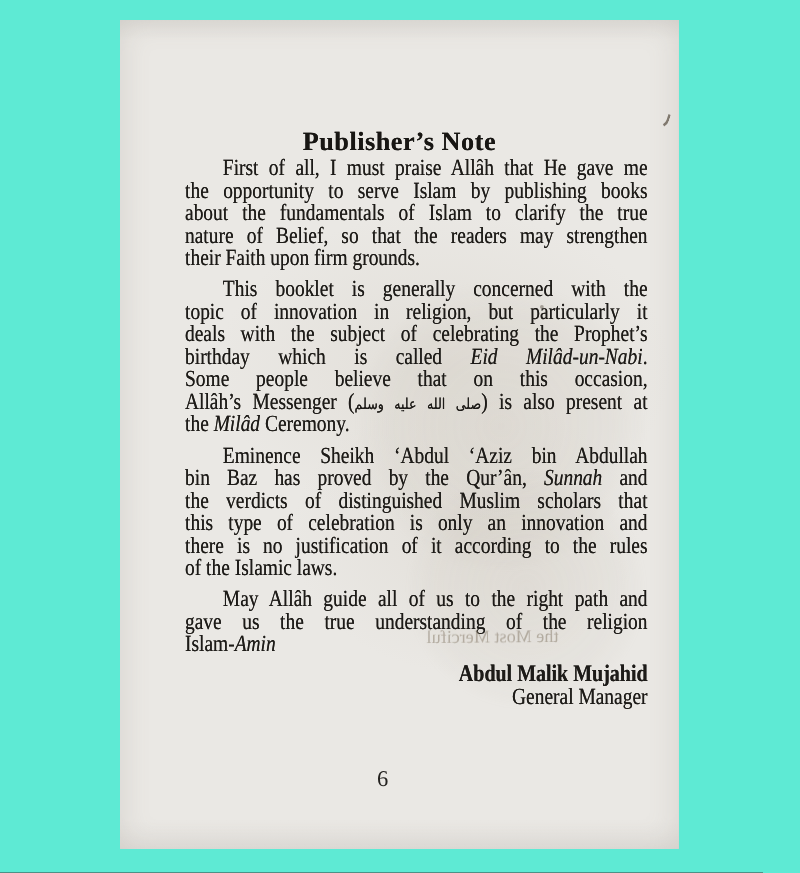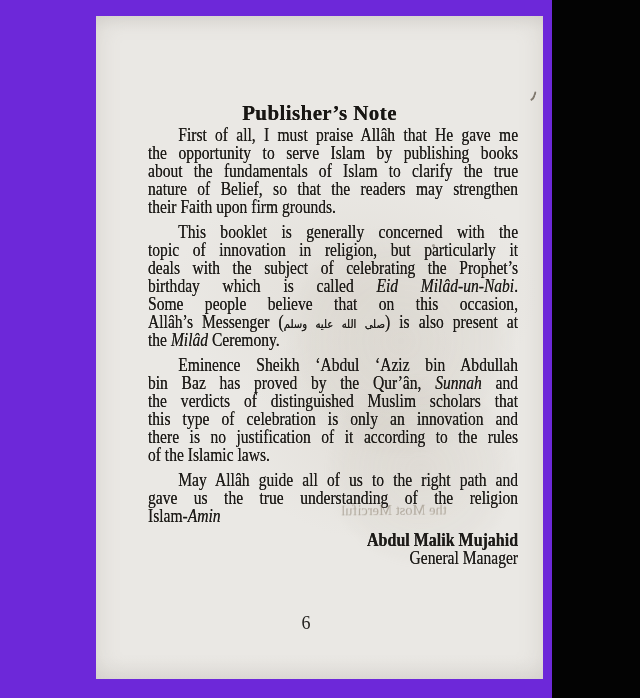--- a/index.html
+++ b/index.html
@@ -4,22 +4,22 @@
 <style>
   html, body {
     margin: 0; padding: 0;
     width: 640px; height: 698px;
     background: #030303;
     overflow: hidden;
     font-family: "Liberation Serif", serif;
   }
   .scan-bg {
     position: absolute; left: 0; top: 0;
-    width: 552px; height: 698px;
-    background: #6d28d9;
+    width: 640px; height: 698px;
+    background: #5eead4;
   }
   .book-page {
     position: absolute;
     left: 96px; top: 16px;
     width: 447px; height: 663px;
     background:
       radial-gradient(ellipse 260px 180px at 58% 42%, rgba(205,198,186,0.28), rgba(205,198,186,0) 70%),
       radial-gradient(ellipse 200px 160px at 62% 62%, rgba(200,192,180,0.22), rgba(200,192,180,0) 70%),
       linear-gradient(180deg, #e2e0dc 0px, #eae8e4 16px, #eae8e4 640px, #e4e2de 663px),
       linear-gradient(90deg, #dedcd8 0px, #eae8e4 14px, #eae8e4 432px, #dfddd8 447px);

